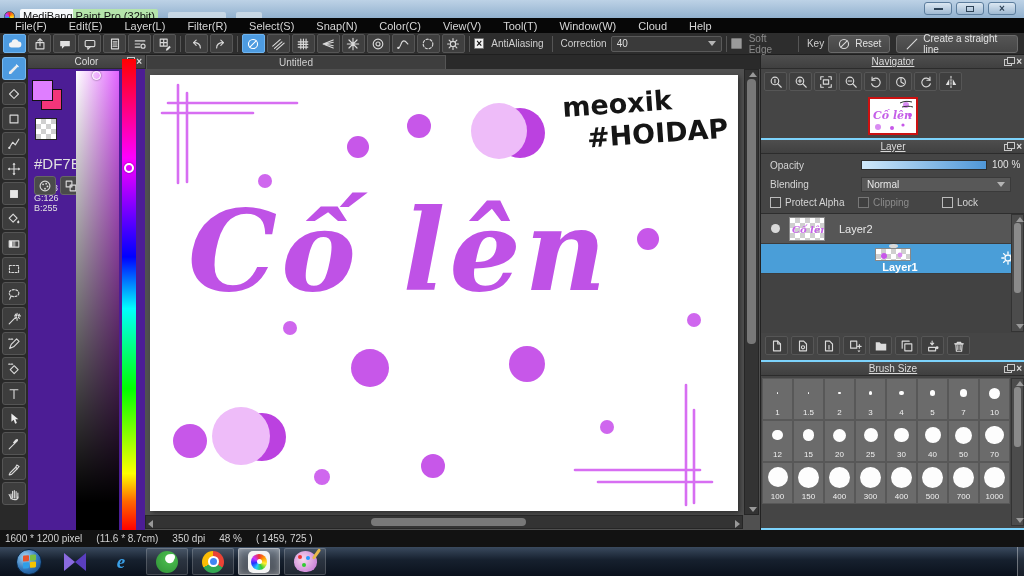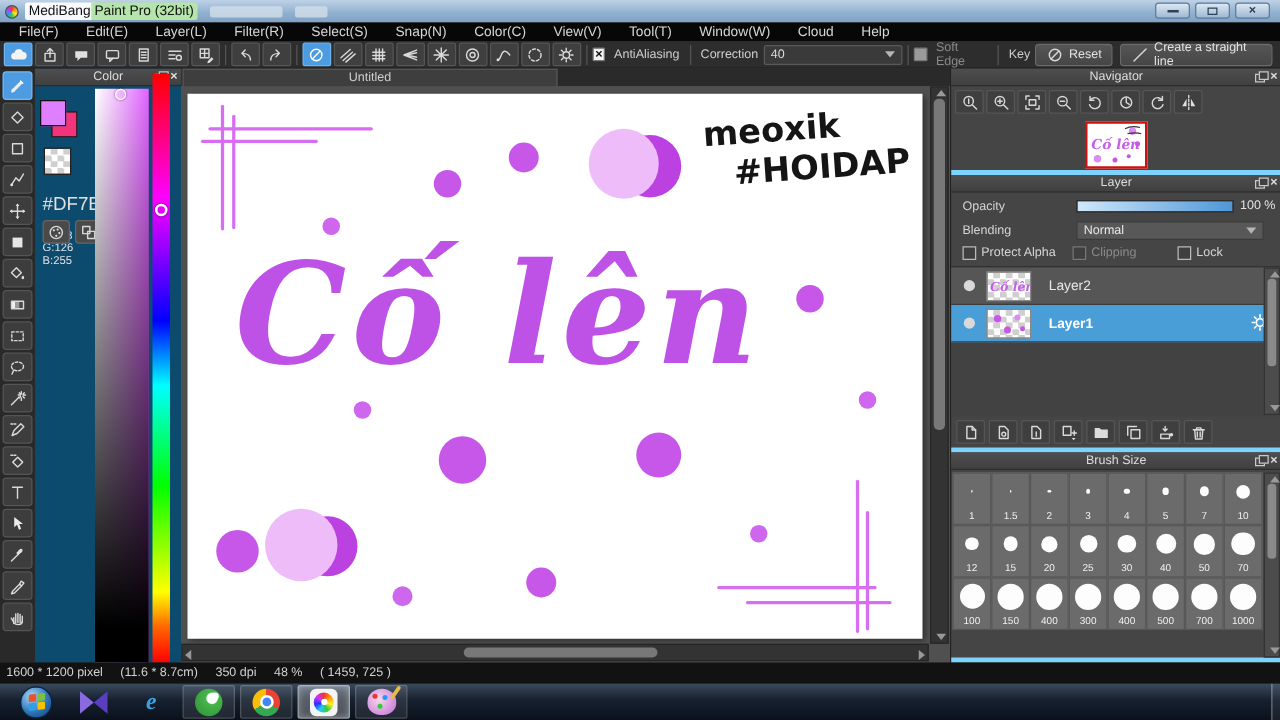--- a/index.html
+++ b/index.html
@@ -1,21 +1,21 @@
 <!DOCTYPE html>
 <html><head>
 <meta charset="utf-8">
 <style>
   * { margin:0; padding:0; box-sizing:border-box; }
   html,body { width:1024px; height:576px; overflow:hidden; background:#222; }
   body { font-family:"Liberation Sans", sans-serif; font-size:11px; color:#d8d8d8; }
   #screen { position:relative; width:1024px; height:576px; background:#3a3a3a; overflow:hidden; }
 
   
-  #titlebar { position:absolute; left:0; top:0; width:1024px; height:18px;
+  #titlebar { position:absolute; left:0; top:0; width:1024px; height:32px;
     background:linear-gradient(#bdd2e6,#8fafcd 60%,#7fa2c4); display:flex; align-items:center; }
   #app-icon { width:11px; height:11px; border-radius:50%; margin:0 5px 0 4px;
     background:conic-gradient(#e33,#f90,#ffe33a,#3c3,#29f,#c3f,#e33); border:1px solid #456; }
   .title-seg { font-size:11px; color:#111; padding:1px 3px; }
   .title-left { background:rgba(255,255,255,.92); border-radius:2px 0 0 2px; }
   .title-right { background:#b5e5ab; border-radius:0 2px 2px 0; margin-left:-3px; }
   .redact { height:9px; background:rgba(210,222,233,.8); border-radius:2px; margin-left:10px; }
   #win-buttons { position:absolute; right:8px; top:2px; display:flex; gap:4px; }
   .wbtn { width:28px; height:13px; border-radius:3px; border:1px solid #5c7d9d;
     background:linear-gradient(#dbe7f2,#9fb9d2); display:flex; align-items:center; justify-content:center;
@@ -59,21 +59,21 @@
 
   
   #tools-col { position:absolute; left:0; top:0; width:28px; height:475px; background:#292929;
     display:flex; flex-direction:column; align-items:center; padding-top:2px; }
   .tool { width:24px; height:23px; margin-bottom:2px; background:#3d3d3d; border:1px solid #555;
     border-radius:3px; display:flex; align-items:center; justify-content:center; }
   .tool.sel { background:#4d9be0; border-color:#79b9ee; }
   .tool.sel .ic * { stroke:#fff; }
 
   
-  #color-panel { position:absolute; left:28px; top:0; width:117px; height:475px; background:#0c4a6e; }
+  #color-panel { position:absolute; left:28px; top:0; width:117px; height:475px; background:#4c1d95; }
   .phead { height:14px; background:linear-gradient(#4e4e4e,#404040); display:flex; align-items:center;
     font-size:10px; color:#ddd; position:relative; border-bottom:1px solid #2c2c2c; }
   .phead .ptitle { flex:1; text-align:center; }
   .phead .pops { position:absolute; right:3px; top:2px; display:flex; gap:4px; align-items:center; }
   .popout { width:8px; height:7px; border:1px solid #c9c9c9; position:relative; }
   .popout::after { content:""; position:absolute; left:2px; top:-3px; width:6px; height:5px; border:1px solid #c9c9c9; background:#404040; }
   .pclose { font-size:10px; color:#ddd; font-weight:bold; line-height:1; }
   #swatch-fg { position:absolute; left:4px; top:25px; width:21px; height:21px; border:1px solid #111; z-index:2; }
   #swatch-bg { position:absolute; left:13px; top:34px; width:21px; height:21px; border:1px solid #111; z-index:1; }
   .checker { background:conic-gradient(#cfcfcf 25%,#fff 0 50%,#cfcfcf 0 75%,#fff 0); background-size:10px 10px; }
@@ -107,41 +107,41 @@
   .sb-h { position:absolute; left:0; bottom:1px; height:14px; width:598px; background:#333; border:1px solid #262626; }
   .sb-h .thumb { position:absolute; top:2px; left:225px; width:155px; height:8px; background:#787878; border-radius:4px; }
   .arr { width:0; height:0; position:absolute; }
   .arr.up { left:4px; top:2px; border-left:4px solid transparent; border-right:4px solid transparent; border-bottom:5px solid #999; }
   .arr.down { left:4px; bottom:2px; border-left:4px solid transparent; border-right:4px solid transparent; border-top:5px solid #999; }
   .arr.left { left:2px; top:4px; border-top:4px solid transparent; border-bottom:4px solid transparent; border-right:5px solid #999; }
   .arr.right { right:2px; top:4px; border-top:4px solid transparent; border-bottom:4px solid transparent; border-left:5px solid #999; }
 
   
   #dock { position:absolute; right:0; top:0; width:264px; height:475px; background:#353535; border-left:1px solid #222; }
-  .panel { position:absolute; left:0; width:264px; background:#454545; border-bottom:4px solid #7dd3fc; }
+  .panel { position:absolute; left:0; width:264px; background:#454545; border-bottom:2px solid #7dd3fc;text-decoration:underline; }
   #panel-navigator { top:0; height:85px; }
   #panel-layer { top:85px; height:222px; }
   #panel-brush { top:307px; height:168px; }
   #nav-tools { position:absolute; left:3px; top:17px; display:flex; gap:2px; align-items:center; }
   #nav-thumb { position:absolute; left:107px; top:42px; width:50px; height:38px; background:#fff; border:2px solid #cc1111; }
 
   .lp-label { position:absolute; left:9px; font-size:10px; color:#d5d5d5; }
   #opacity-slider { position:absolute; left:100px; top:20px; width:126px; height:10px; border:1px solid #2d2d2d;
     background:linear-gradient(90deg,#cfe8fa,#4f97d8); }
   #opacity-value { position:absolute; left:231px; top:19px; font-size:10px; color:#e2e2e2; }
   #blending-dd { position:absolute; left:100px; top:37px; width:150px; height:15px; background:#585858;
     border:1px solid #3a3a3a; display:flex; align-items:center; justify-content:space-between; padding:0 5px;
     font-size:10px; color:#e8e8e8; }
   .lp-check { position:absolute; top:57px; display:flex; align-items:center; font-size:10px; color:#d5d5d5; }
   .lp-check .box { width:11px; height:11px; border:1px solid #bbb; background:#3f3f3f; margin-right:4px; }
   .lp-check.dim { color:#8b8b8b; } .lp-check.dim .box { border-color:#777; }
   #layer-list { position:absolute; left:0px; top:73px; width:264px; height:120px; background:#424242; border-top:1px solid #2e2e2e; }
   .layer-row { position:relative; height:30px; background:#565656; border-bottom:1px solid #3c3c3c;
     display:flex; align-items:center; }
-  .layer-row.sel { background:#4a9ed8; }
+  .layer-row.sel { background:#4a9ed8;flex-direction:column; }
   .eye { width:9px; height:9px; border-radius:50%; background:#d9d9d9; margin:0 9px 0 10px; }
   .lthumb { width:36px; height:24px; border:1px solid #888; position:relative; overflow:hidden; }
   .lname { margin-left:14px; font-size:11px; color:#e8e8e8; }
   .layer-row.sel .lname { color:#fff; font-weight:bold; }
   .lgear { position:absolute; right:8px; top:6px; width:17px; height:17px; }
   #layer-scroll { position:absolute; right:1px; top:74px; width:13px; height:118px; background:#4c4c4c; border:1px solid #333; }
   #layer-scroll .thumb { position:absolute; left:2px; top:8px; width:7px; height:70px; background:#8a8a8a; border-radius:3px; }
   #layer-actions { position:absolute; left:4px; top:196px; display:flex; gap:3px; align-items:center; }
 
   #brush-grid { position:absolute; left:1px; top:16px; width:248px; height:126px; display:grid;

